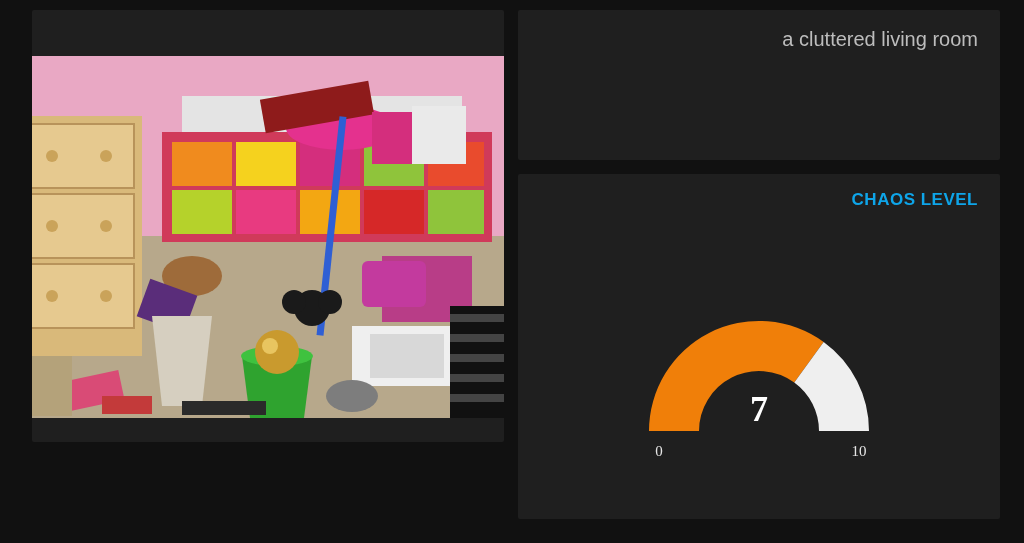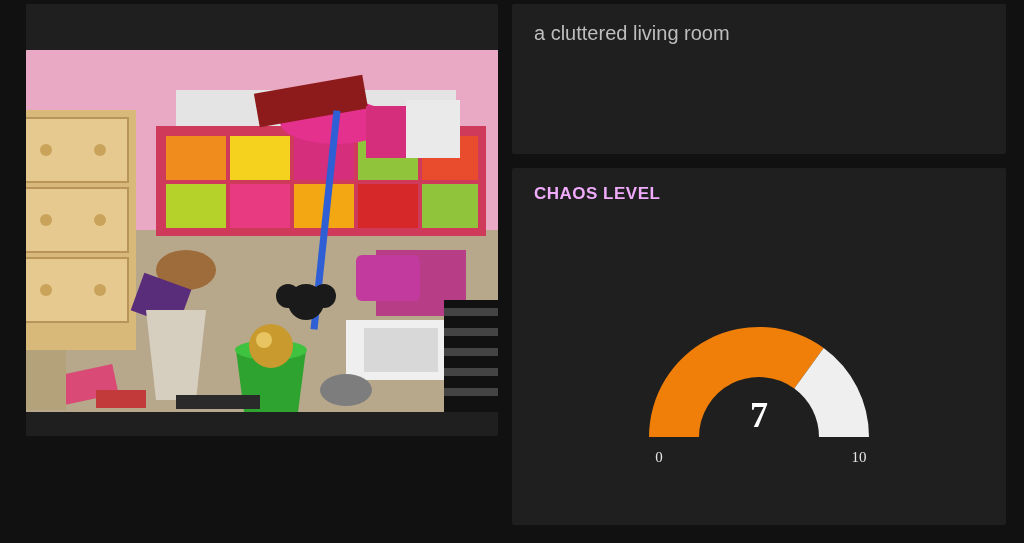--- a/index.html
+++ b/index.html
@@ -7,21 +7,22 @@
     width: 1024px;
     height: 543px;
     background: #111111;
     font-family: Arial, Helvetica, sans-serif;
     overflow: hidden;
   }
   .layout {
     display: flex;
     width: 100%;
     height: 100%;
-    padding: 4px;
+    padding: 10px;
+    text-align: right;
   }
   .col-left {
     width: 494px;
     display: flex;
     flex-direction: column;
     padding: 0 0 0 0;
   }
   .col-right {
     flex: 1;
     display: flex;
@@ -66,21 +67,21 @@
     font-size: 20px;
     font-weight: 400;
   }
   .gauge-card {
     flex: 1;
     padding: 16px 22px 18px 22px;
     display: flex;
     flex-direction: column;
   }
   .gauge-title {
-    color: #f0abfc;
+    color: #0ea5e9;
     font-size: 17px;
     font-weight: 700;
     letter-spacing: 0.5px;
   }
   .gauge-wrap {
     flex: 1;
     display: flex;
     align-items: flex-end;
     justify-content: center;
     padding-bottom: 30px;

